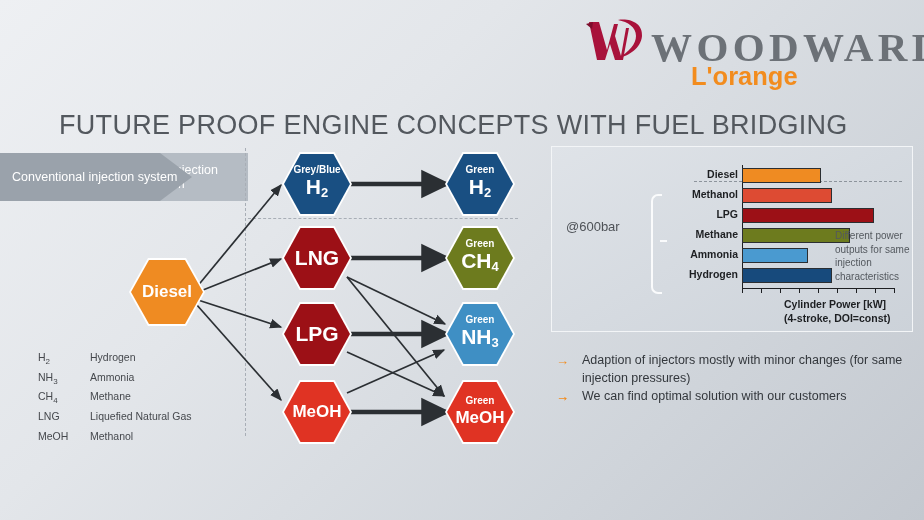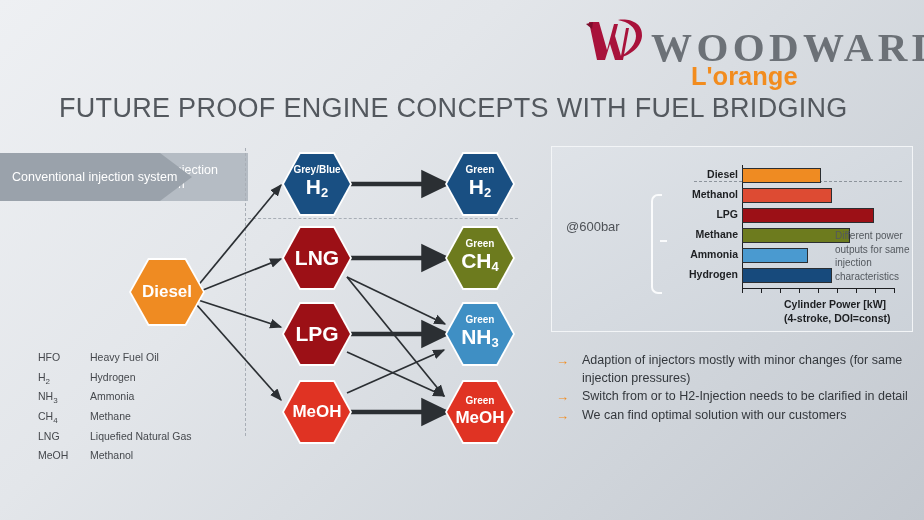--- a/index.html
+++ b/index.html
@@ -16,21 +16,21 @@
   .logo-mark{position:absolute;left:0;top:2px;width:62px;height:48px;}
   .logo-word{position:absolute;left:66px;top:9px;font-size:41px;letter-spacing:4.4px;
     font-weight:bold;color:#6c7177;font-family:"Liberation Serif",serif;}
   .logo-sub{position:absolute;left:107px;top:48px;font-size:25px;font-weight:bold;
     letter-spacing:0px;color:#f28c1e;font-family:"Liberation Sans",sans-serif;
     transform:scaleX(1.02);}
 
   
   .kicker{position:absolute;left:60px;top:76px;font-size:12.5px;letter-spacing:.4px;
     color:#5c6166;}
-  .title{position:absolute;left:59px;top:93px;font-size:27px;letter-spacing:.3px;
+  .title{position:absolute;left:59px;top:110px;font-size:27px;letter-spacing:.3px;
     color:#53585e;white-space:nowrap;}
 
   
   .banner{position:absolute;top:153px;height:48px;display:flex;align-items:center;
     box-sizing:border-box;color:#fff;font-size:12.5px;line-height:14px;}
   .banner-a{left:0;width:192px;background:#9aa2ab;
     clip-path:polygon(0 0,160px 0,192px 50%,160px 100%,0 100%);padding-left:12px;}
   .banner-b{left:130px;width:118px;background:#b5bcc4;
     clip-path:polygon(0 0,118px 0,118px 100%,0 100%);padding-left:15px;}
 
@@ -206,24 +206,20 @@
   <div class="hex-wrap" style="left:445px;top:380px;width:70px;height:64px;">
     <div class="hex" style="left:2px;top:2px;width:66px;height:60px;background:#e03323;position:absolute;">
       <div class="hex-top">Green</div>
       <div class="hex-main sm">MeOH</div>
     </div>
   </div>
 
   <div class="abbr">
     <table>
       <tbody>
-          <tr>
-        <td class="k"><span>HFO</span><sub></sub></td>
-        <td>Heavy Fuel Oil</td>
-          </tr>
       <tr>
         <td class="k"><span>H</span><sub>2</sub></td>
         <td>Hydrogen</td>
           </tr>
       <tr>
         <td class="k"><span>NH</span><sub>3</sub></td>
         <td>Ammonia</td>
           </tr>
       <tr>
         <td class="k"><span>CH</span><sub>4</sub></td>
@@ -279,21 +275,20 @@
     <div class="note">Different power outputs for same injection characteristics</div>
   </div>
 
   <div class="bullets">
     <div class="bul">
       <span class="ar">→</span>
       <span>Adaption of injectors mostly with minor changes (for same injection pressures)</span>
     </div>
     <div class="bul">
       <span class="ar">→</span>
-      <span>Switch from or to H2-Injection needs to be clarified in detail</span>
     </div>
     <div class="bul">
       <span class="ar">→</span>
       <span>We can find optimal solution with our customers</span>
     </div>
   </div>
 
 </div>
 
 </body></html>

